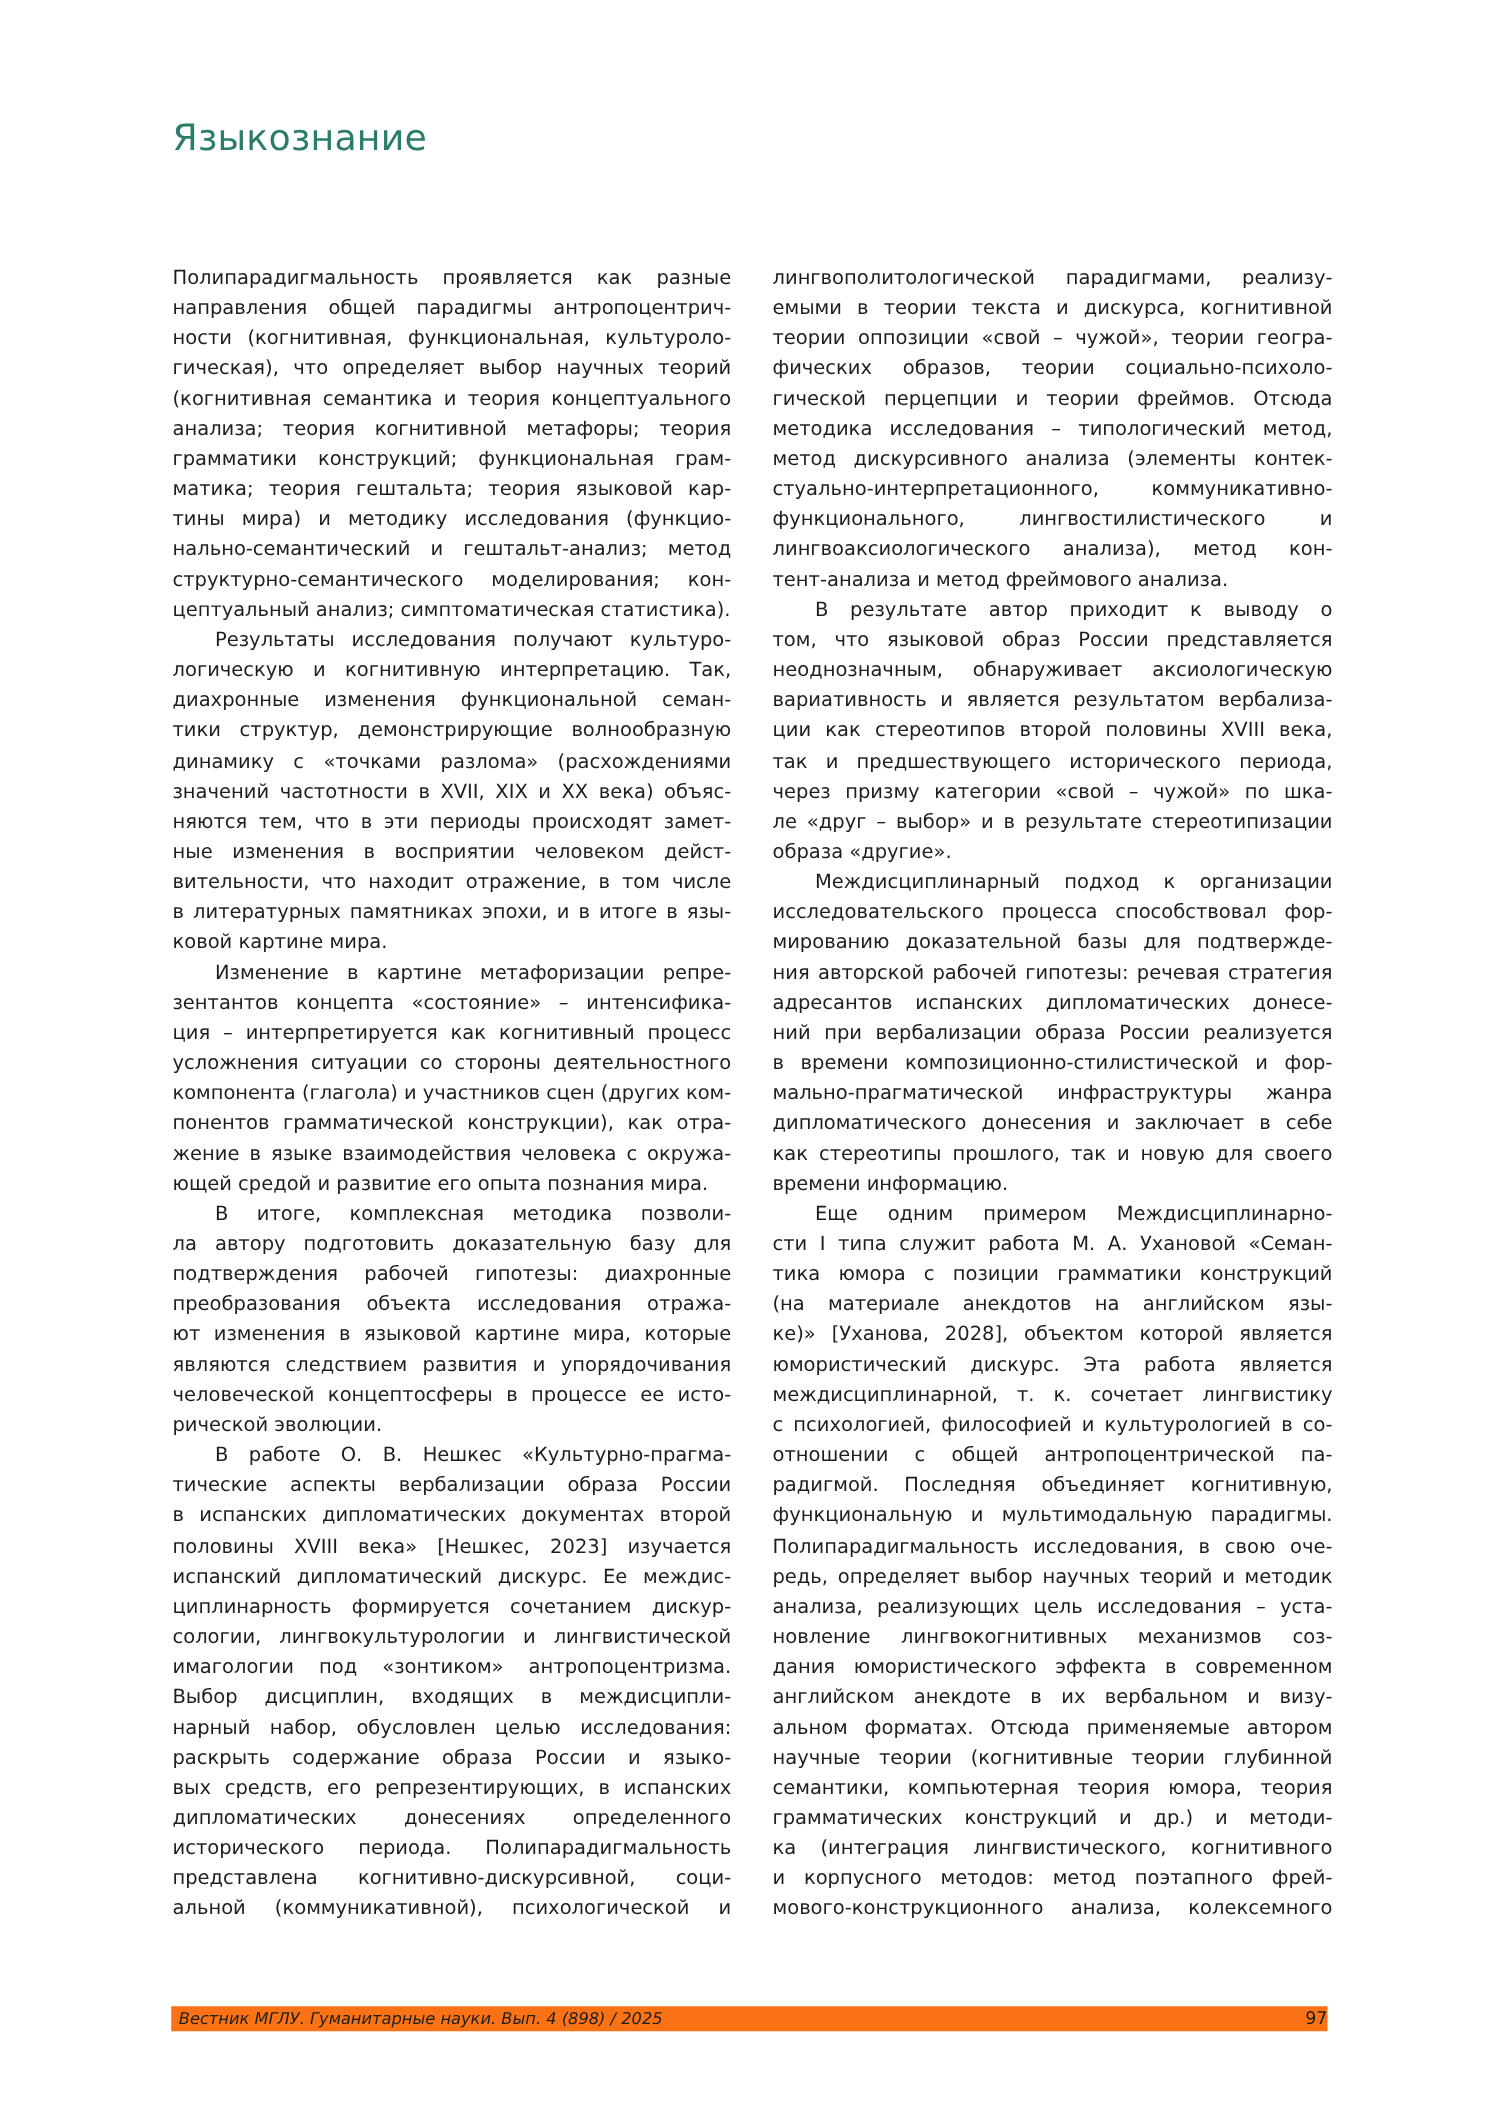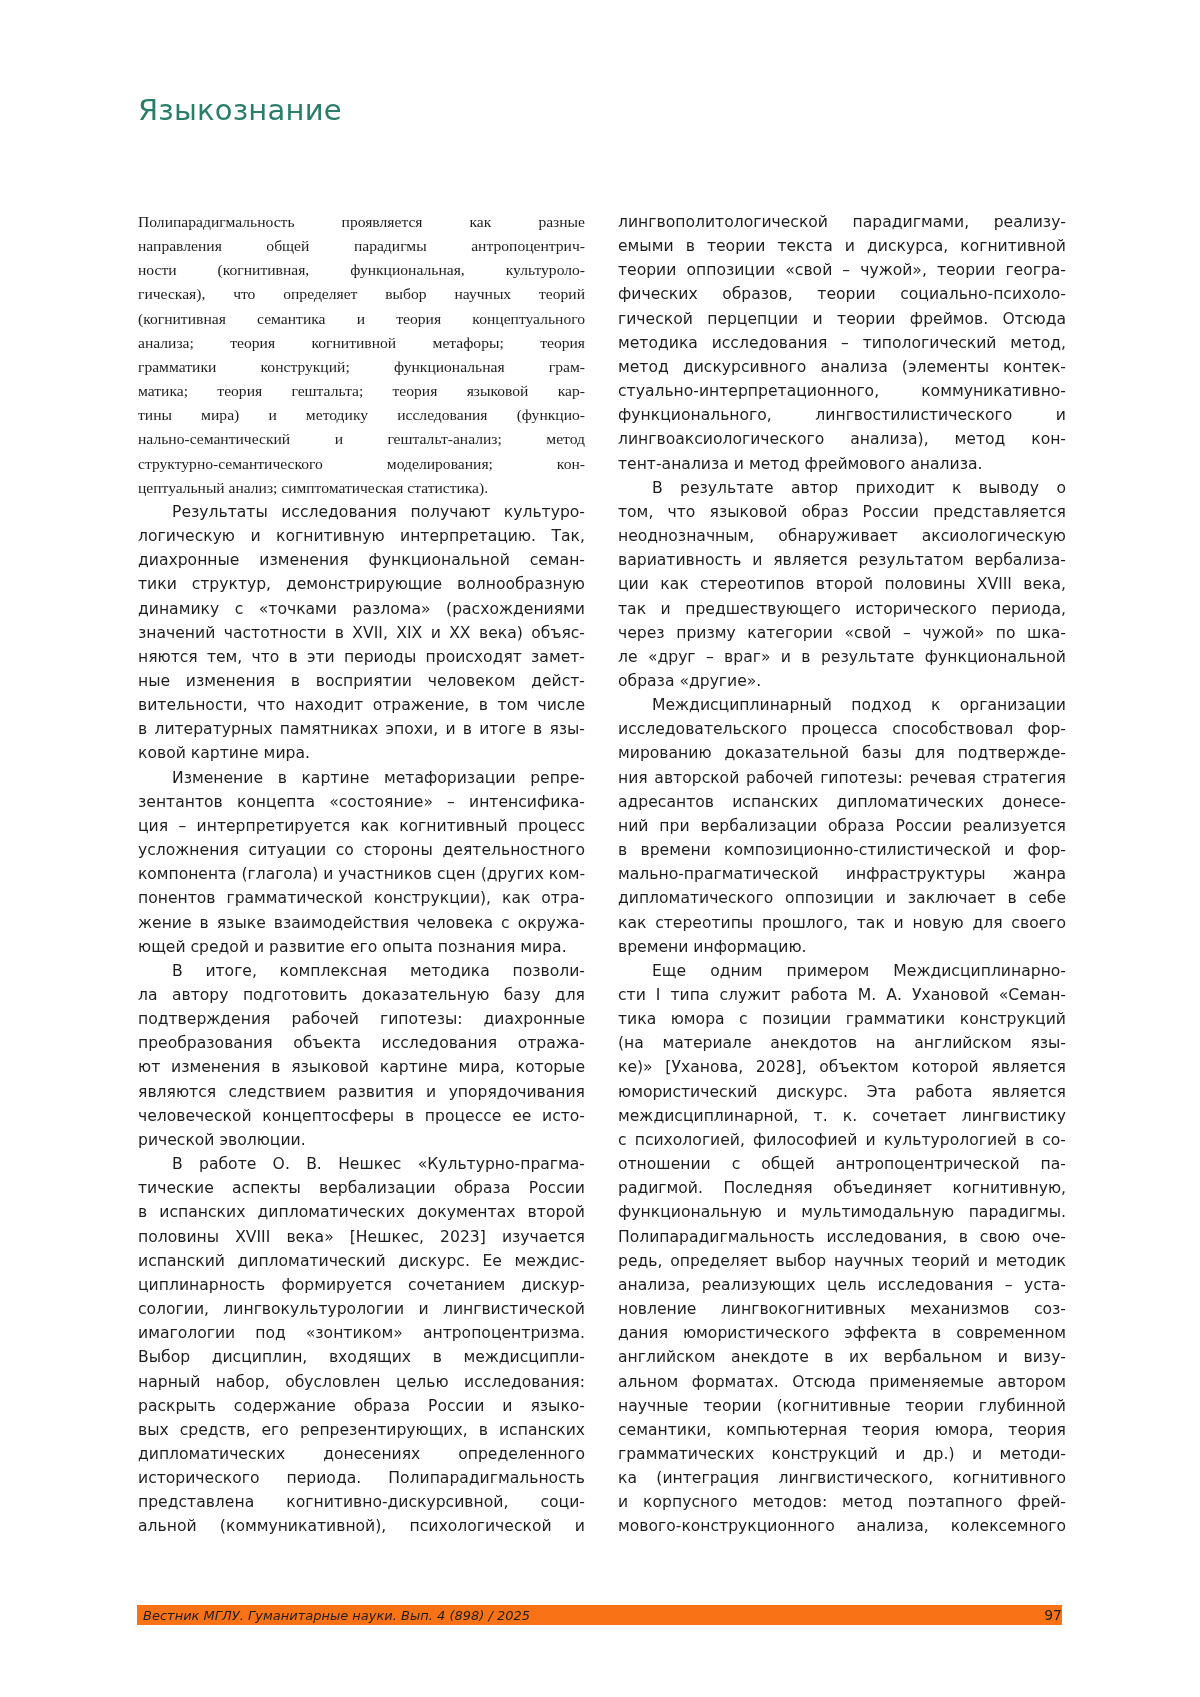--- a/index.html
+++ b/index.html
@@ -29,21 +29,21 @@
   .footer .journal { font-style: italic; padding-left: 6px; }
   .footer .pagenum { padding-right: 0; font-size: 14px; }
 </style>
 </head>
 <body>
 
 <div class="page">
   <h1 class="section-title">Языкознание</h1>
 
   <div class="col col-left" id="left-col">
-      <p style="text-indent: 0px; font-family: Liberation Serif, serif;">
+      <p style="text-indent: 0px;">
         <span class="ln" style="display: block;">Полипарадигмальность проявляется как разные</span>
         <span class="ln" style="display: block;">направления общей парадигмы антропоцентрич-</span>
         <span class="ln" style="display: block;">ности (когнитивная, функциональная, культуроло-</span>
         <span class="ln" style="display: block;">гическая), что определяет  выбор научных теорий</span>
         <span class="ln" style="display: block;">(когнитивная семантика и теория концептуального</span>
         <span class="ln" style="display: block;">анализа; теория когнитивной метафоры; теория</span>
         <span class="ln" style="display: block;">грамматики конструкций; функциональная грам-</span>
         <span class="ln" style="display: block;">матика; теория гештальта; теория языковой кар-</span>
         <span class="ln" style="display: block;">тины мира) и методику исследования (функцио-</span>
         <span class="ln" style="display: block;">нально-семантический и гештальт-анализ; метод</span>
@@ -117,33 +117,33 @@
         <span class="ln last" style="display: block;">тент-анализа и метод фреймового анализа.</span>
       </p>
       <p class="indent" style="text-indent: 0px;">
         <span class="ln" style="padding-left: 34px; display: block;">В результате автор приходит к выводу о</span>
         <span class="ln" style="display: block;">том, что языковой образ России представляется</span>
         <span class="ln" style="display: block;">неоднозначным, обнаруживает аксиологическую</span>
         <span class="ln" style="display: block;">вариативность и является результатом вербализа-</span>
         <span class="ln" style="display: block;">ции как стереотипов второй половины XVIII века,</span>
         <span class="ln" style="display: block;">так и предшествующего исторического периода,</span>
         <span class="ln" style="display: block;">через призму категории «свой – чужой» по шка-</span>
-        <span class="ln" style="display: block;">ле «друг – враг» и в результате функциональной</span>
+        <span class="ln" style="display: block;">ле «друг – выбор» и в результате стереотипизации</span>
         <span class="ln last" style="display: block;">образа «другие».</span>
       </p>
       <p class="indent" style="text-indent: 0px;">
         <span class="ln" style="padding-left: 34px; display: block;">Междисциплинарный подход к организации</span>
         <span class="ln" style="display: block;">исследовательского процесса способствовал фор-</span>
         <span class="ln" style="display: block;">мированию доказательной базы для подтвержде-</span>
         <span class="ln" style="display: block;">ния авторской рабочей гипотезы: речевая стратегия</span>
         <span class="ln" style="display: block;">адресантов испанских дипломатических донесе-</span>
         <span class="ln" style="display: block;">ний при вербализации образа России реализуется</span>
         <span class="ln" style="display: block;">в времени композиционно-стилистической и фор-</span>
         <span class="ln" style="display: block;">мально-прагматической инфраструктуры жанра</span>
-        <span class="ln" style="display: block;">дипломатического оппозиции  и заключает в себе</span>
+        <span class="ln" style="display: block;">дипломатического донесения  и заключает в себе</span>
         <span class="ln" style="display: block;">как стереотипы прошлого, так и новую для своего</span>
         <span class="ln last" style="display: block;">времени информацию.</span>
       </p>
       <p class="indent" style="text-indent: 0px;">
         <span class="ln" style="padding-left: 34px; display: block;">Еще одним примером Междисциплинарно-</span>
         <span class="ln" style="display: block;">сти I типа служит работа М. А. Ухановой «Семан-</span>
         <span class="ln" style="display: block;">тика юмора с позиции грамматики конструкций</span>
         <span class="ln" style="display: block;">(на материале анекдотов на английском язы-</span>
         <span class="ln" style="display: block;">ке)» [Уханова, 2028], объектом которой является</span>
         <span class="ln" style="display: block;">юмористический дискурс. Эта работа является</span>

